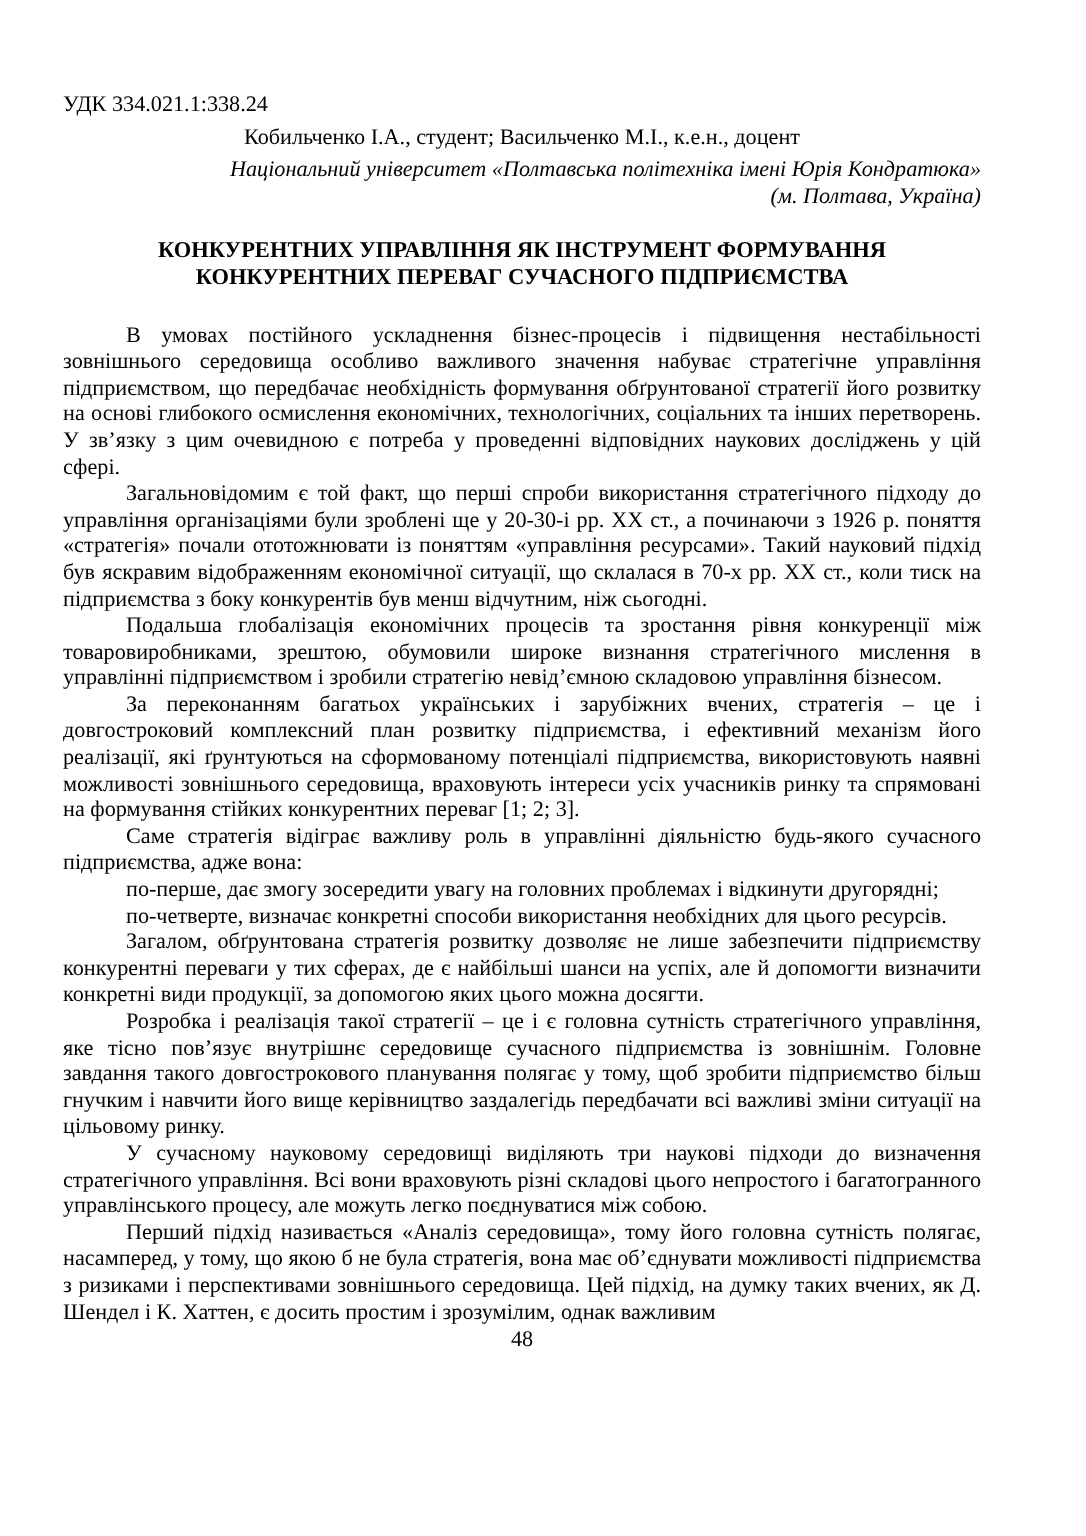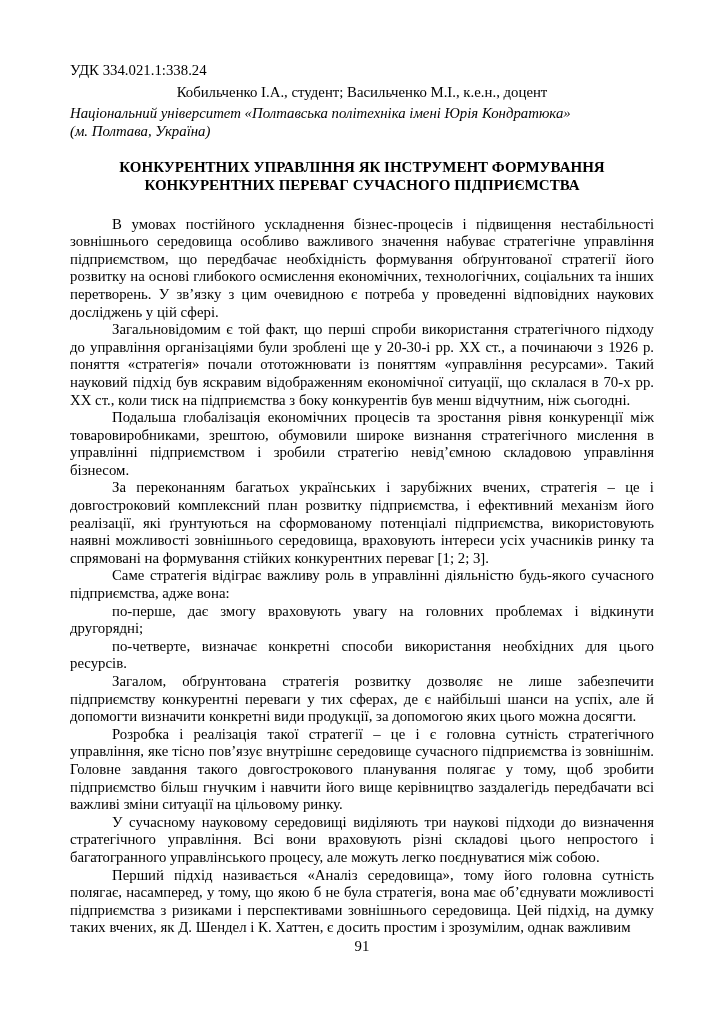--- a/index.html
+++ b/index.html
@@ -10,33 +10,33 @@
   .page {
     position: relative;
     width: 724px;
     height: 1024px;
     box-sizing: border-box;
     background: #ffffff;
     color: #000000;
     font-family: "Liberation Serif", "DejaVu Serif", serif;
     font-size: 14.8px;
     line-height: 17.6px;
-    padding: 62px 70px 0 70px;
+    padding: 62px 70px 0 42px;
     overflow: hidden;
   }
   .udc {
     text-align: left;
     margin: 0;
   }
   .authors {
     text-align: center;
     margin: 4px;
   }
   .affiliation {
-    text-align: left;
+    text-align: right;
     font-style: italic;
     margin: 0;
   }
   .title {
     text-align: center;
     font-weight: bold;
     font-size: 15px;
     line-height: 17.6px;
     margin: 19px 0 21px 0;
   }
@@ -70,23 +70,23 @@
     <span class="title-line">КОНКУРЕНТНИХ УПРАВЛІННЯ ЯК ІНСТРУМЕНТ ФОРМУВАННЯ</span>
     <span class="title-line">КОНКУРЕНТНИХ ПЕРЕВАГ СУЧАСНОГО ПІДПРИЄМСТВА</span>
   </h1>
 
   <div class="body">
     <p>В умовах постійного ускладнення бізнес-процесів і підвищення нестабільності зовнішнього середовища особливо важливого значення набуває стратегічне управління підприємством, що передбачає необхідність формування обґрунтованої стратегії його розвитку на основі глибокого осмислення економічних, технологічних, соціальних та інших перетворень. У зв’язку з цим очевидною є потреба у проведенні відповідних наукових досліджень у цій сфері.</p>
     <p>Загальновідомим є той факт, що перші спроби використання стратегічного підходу до управління організаціями були зроблені ще у 20-30-і рр. ХХ ст., а починаючи з 1926 р. поняття «стратегія» почали ототожнювати із поняттям «управління ресурсами». Такий науковий підхід був яскравим відображенням економічної ситуації, що склалася в 70-х рр. ХХ ст., коли тиск на підприємства з боку конкурентів був менш відчутним, ніж сьогодні.</p>
     <p>Подальша глобалізація економічних процесів та зростання рівня конкуренції між товаровиробниками, зрештою, обумовили широке визнання стратегічного мислення в управлінні підприємством і зробили стратегію невід’ємною складовою управління бізнесом.</p>
     <p>За переконанням багатьох українських і зарубіжних вчених, стратегія – це і довгостроковий комплексний план розвитку підприємства, і ефективний механізм його реалізації, які ґрунтуються на сформованому потенціалі підприємства, використовують наявні можливості зовнішнього середовища, враховують інтереси усіх учасників ринку та спрямовані на формування стійких конкурентних переваг [1; 2; 3].</p>
     <p>Саме стратегія відіграє важливу роль в управлінні діяльністю будь-якого сучасного підприємства, адже вона:</p>
-    <p>по-перше, дає змогу враховують увагу на головних проблемах і відкинути другорядні;</p>
+    <p>по-перше, дає змогу зосередити увагу на головних проблемах і відкинути другорядні;</p>
     <p>по-четверте, визначає конкретні способи використання необхідних для цього ресурсів.</p>
     <p>Загалом, обґрунтована стратегія розвитку дозволяє не лише забезпечити підприємству конкурентні переваги у тих сферах, де є найбільші шанси на успіх, але й допомогти визначити конкретні види продукції, за допомогою яких цього можна досягти.</p>
     <p>Розробка і реалізація такої стратегії – це і є головна сутність стратегічного управління, яке тісно пов’язує внутрішнє середовище сучасного підприємства із зовнішнім. Головне завдання такого довгострокового планування полягає у тому, щоб зробити підприємство більш гнучким і навчити його вище керівництво заздалегідь передбачати всі важливі зміни ситуації на цільовому ринку.</p>
     <p>У сучасному науковому середовищі виділяють три наукові підходи до визначення стратегічного управління. Всі вони враховують різні складові цього непростого і багатогранного управлінського процесу, але можуть легко поєднуватися між собою.</p>
     <p>Перший підхід називається «Аналіз середовища»,  тому його головна сутність полягає, насамперед, у тому, що якою б не була стратегія, вона має об’єднувати можливості підприємства з ризиками і перспективами зовнішнього середовища. Цей підхід, на думку таких вчених, як Д. Шендел і К. Хаттен, є досить простим і зрозумілим, однак важливим</p>
   </div>
 
-  <div class="page-number">91</div>
+  <div class="page-number">48</div>
 
 </div>
 
 </body></html>

